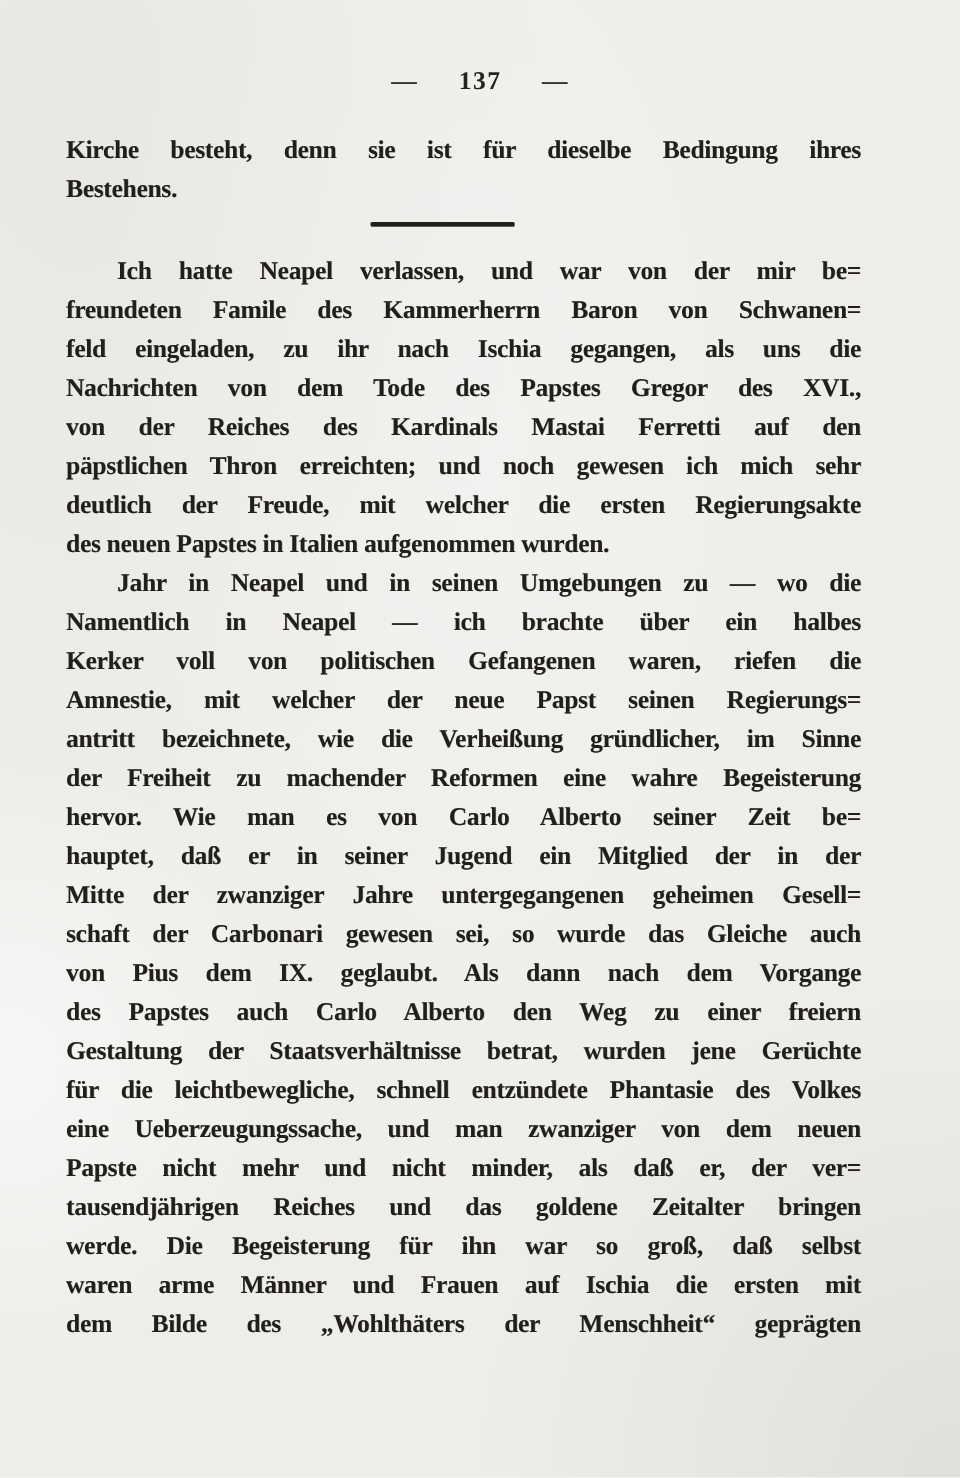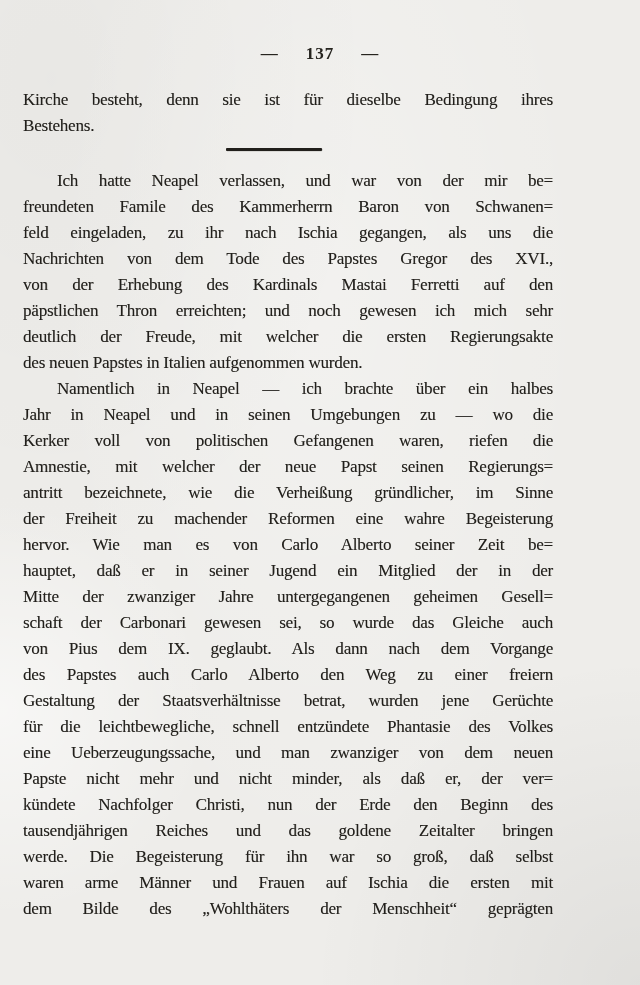--- a/index.html
+++ b/index.html
@@ -30,24 +30,24 @@
     display: flex;
     justify-content: center;
     align-items: center;
     gap: 27px;
     font-size: 17px;
     font-weight: bold;
     letter-spacing: 1px;
     color: #26241f;
   }
   .text-block {
-    margin: 23px 55px 0 23px;
+    margin: 23px 55px 0 44px;
     width: 530px;
     font-size: 17px;
-    font-weight: normal;
+    font-weight: bold;
     letter-spacing: -0.2px;
     line-height: 26px;
     text-shadow: 0.3px 0.3px 0.4px rgba(33,31,27,0.38);
   }
   .line {
     text-align: justify;
     text-align-last: justify;
     white-space: nowrap;
   }
   .line.left {
@@ -86,44 +86,43 @@
         <div class="line left">Bestehens.</div>
       </div>
 
     <div class="divider"></div>
 
     <div class="para indent-first">
         <div class="line">Ich hatte Neapel verlassen, und war von der mir be=</div>
         <div class="line">freundeten Famile des Kammerherrn Baron von Schwanen=</div>
         <div class="line">feld eingeladen, zu ihr nach Ischia gegangen, als uns die</div>
         <div class="line">Nachrichten von dem Tode des Papstes Gregor des XVI.,</div>
-        <div class="line">von der Erhebung des Kardinals Mastai Ferretti auf den</div>
+        <div class="line">von der Reiches des Kardinals Mastai Ferretti auf den</div>
         <div class="line">päpstlichen Thron erreichten; und noch gewesen ich mich sehr</div>
         <div class="line">deutlich der Freude, mit welcher die ersten Regierungsakte</div>
         <div class="line left">des neuen Papstes in Italien aufgenommen wurden.</div>
       </div>
 
     <div class="para indent-first">
+        <div class="line">Jahr in Neapel und in seinen Umgebungen zu — wo die</div>
         <div class="line">Namentlich in Neapel — ich brachte über ein halbes</div>
-        <div class="line">Jahr in Neapel und in seinen Umgebungen zu — wo die</div>
         <div class="line">Kerker voll von politischen Gefangenen waren, riefen die</div>
         <div class="line">Amnestie, mit welcher der neue Papst seinen Regierungs=</div>
         <div class="line">antritt bezeichnete, wie die Verheißung gründlicher, im Sinne</div>
         <div class="line">der Freiheit zu machender Reformen eine wahre Begeisterung</div>
         <div class="line">hervor. Wie man es von Carlo Alberto seiner Zeit be=</div>
         <div class="line">hauptet, daß er in seiner Jugend ein Mitglied der in der</div>
         <div class="line">Mitte der zwanziger Jahre untergegangenen geheimen Gesell=</div>
         <div class="line">schaft der Carbonari gewesen sei, so wurde das Gleiche auch</div>
         <div class="line">von Pius dem IX. geglaubt. Als dann nach dem Vorgange</div>
         <div class="line">des Papstes auch Carlo Alberto den Weg zu einer freiern</div>
         <div class="line">Gestaltung der Staatsverhältnisse betrat, wurden jene Gerüchte</div>
         <div class="line">für die leichtbewegliche, schnell entzündete Phantasie des Volkes</div>
         <div class="line">eine Ueberzeugungssache, und man zwanziger von dem neuen</div>
         <div class="line">Papste nicht mehr und nicht minder, als daß er, der ver=</div>
-        <div class="line">kündete Nachfolger Christi, nun der Erde den Beginn des</div>
         <div class="line">tausendjährigen Reiches und das goldene Zeitalter bringen</div>
         <div class="line">werde. Die Begeisterung für ihn war so groß, daß selbst</div>
         <div class="line">waren arme Männer und Frauen auf Ischia die ersten mit</div>
         <div class="line">dem Bilde des „Wohlthäters der Menschheit“ geprägten</div>
       </div>
 
   </div>
 </div>
 
 </body></html>

